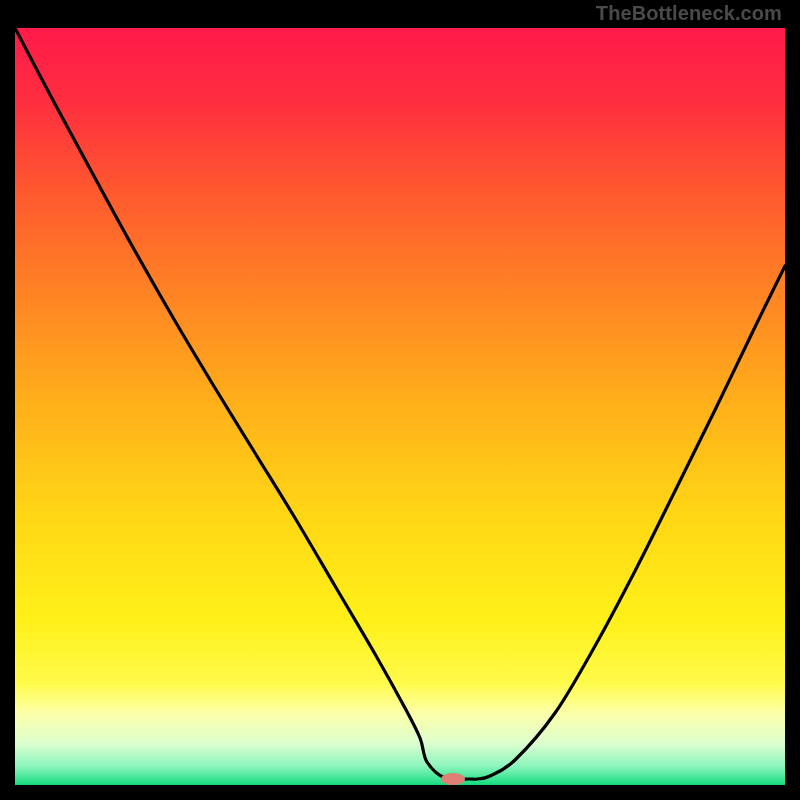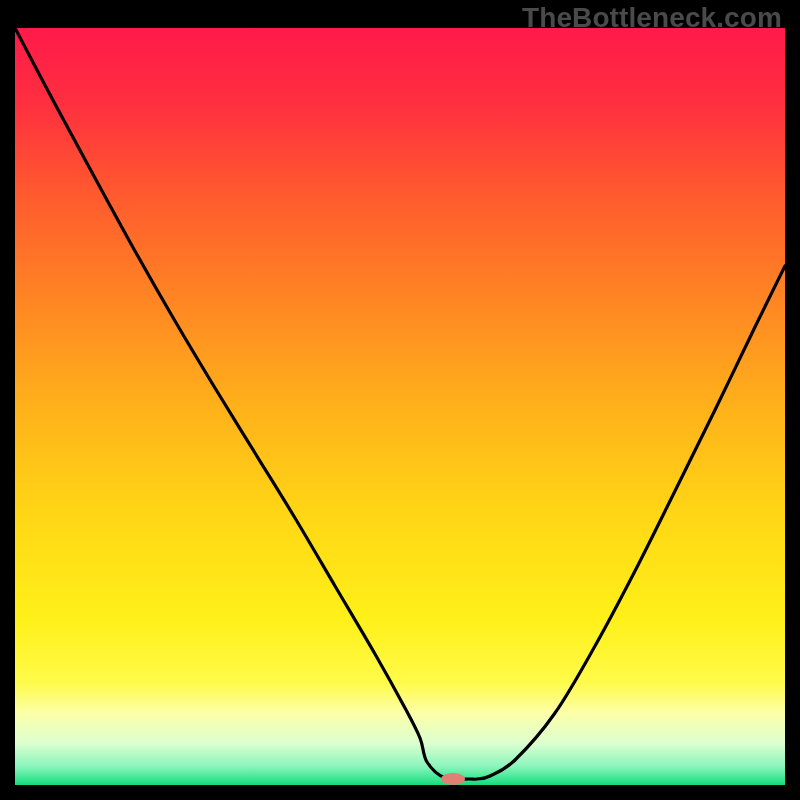--- a/index.html
+++ b/index.html
@@ -16,21 +16,21 @@
     top: 28px;
     width: 770px;
     height: 757px;
     background: #000;
   }
   .watermark {
     position: absolute;
     top: 2px;
     right: 18px;
     font-family: Arial, Helvetica, sans-serif;
-    font-size: 28px;
+    font-size: 20px;
     font-weight: 600;
     color: #4a4a4a;
     letter-spacing: 0.1px;
   }
   svg {
     display: block;
   }
 </style>
 </head>
 <body>

